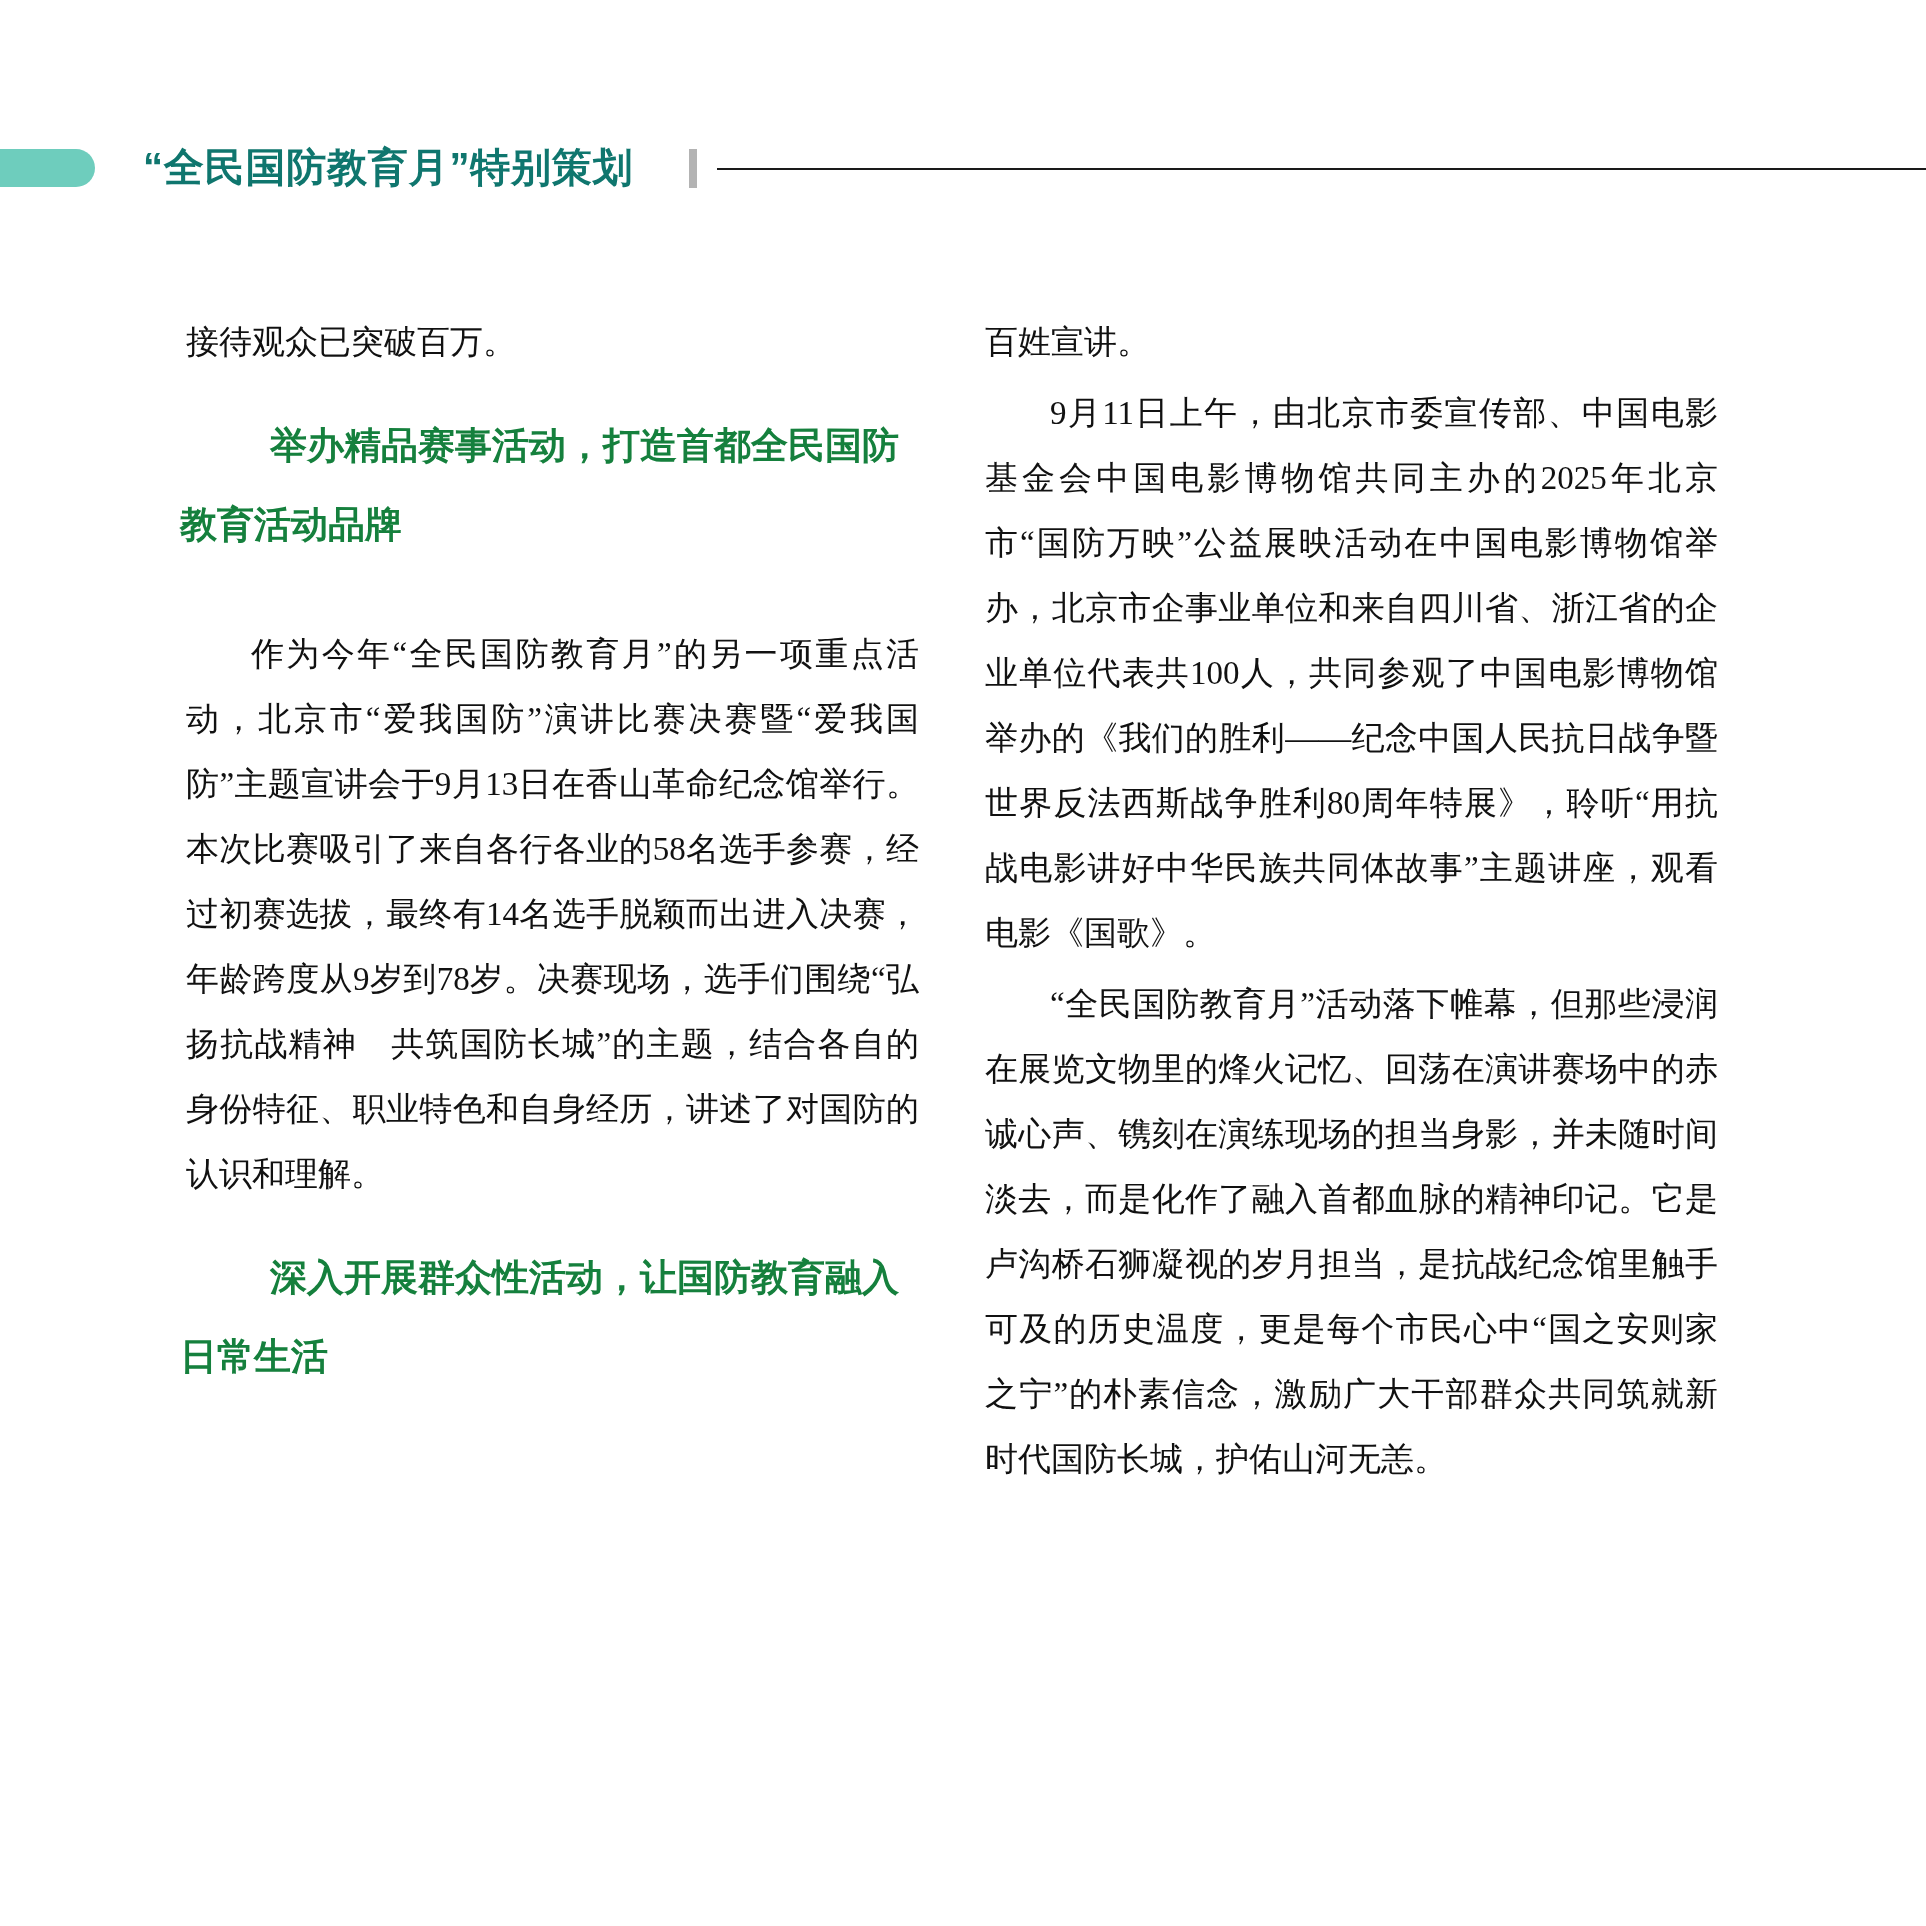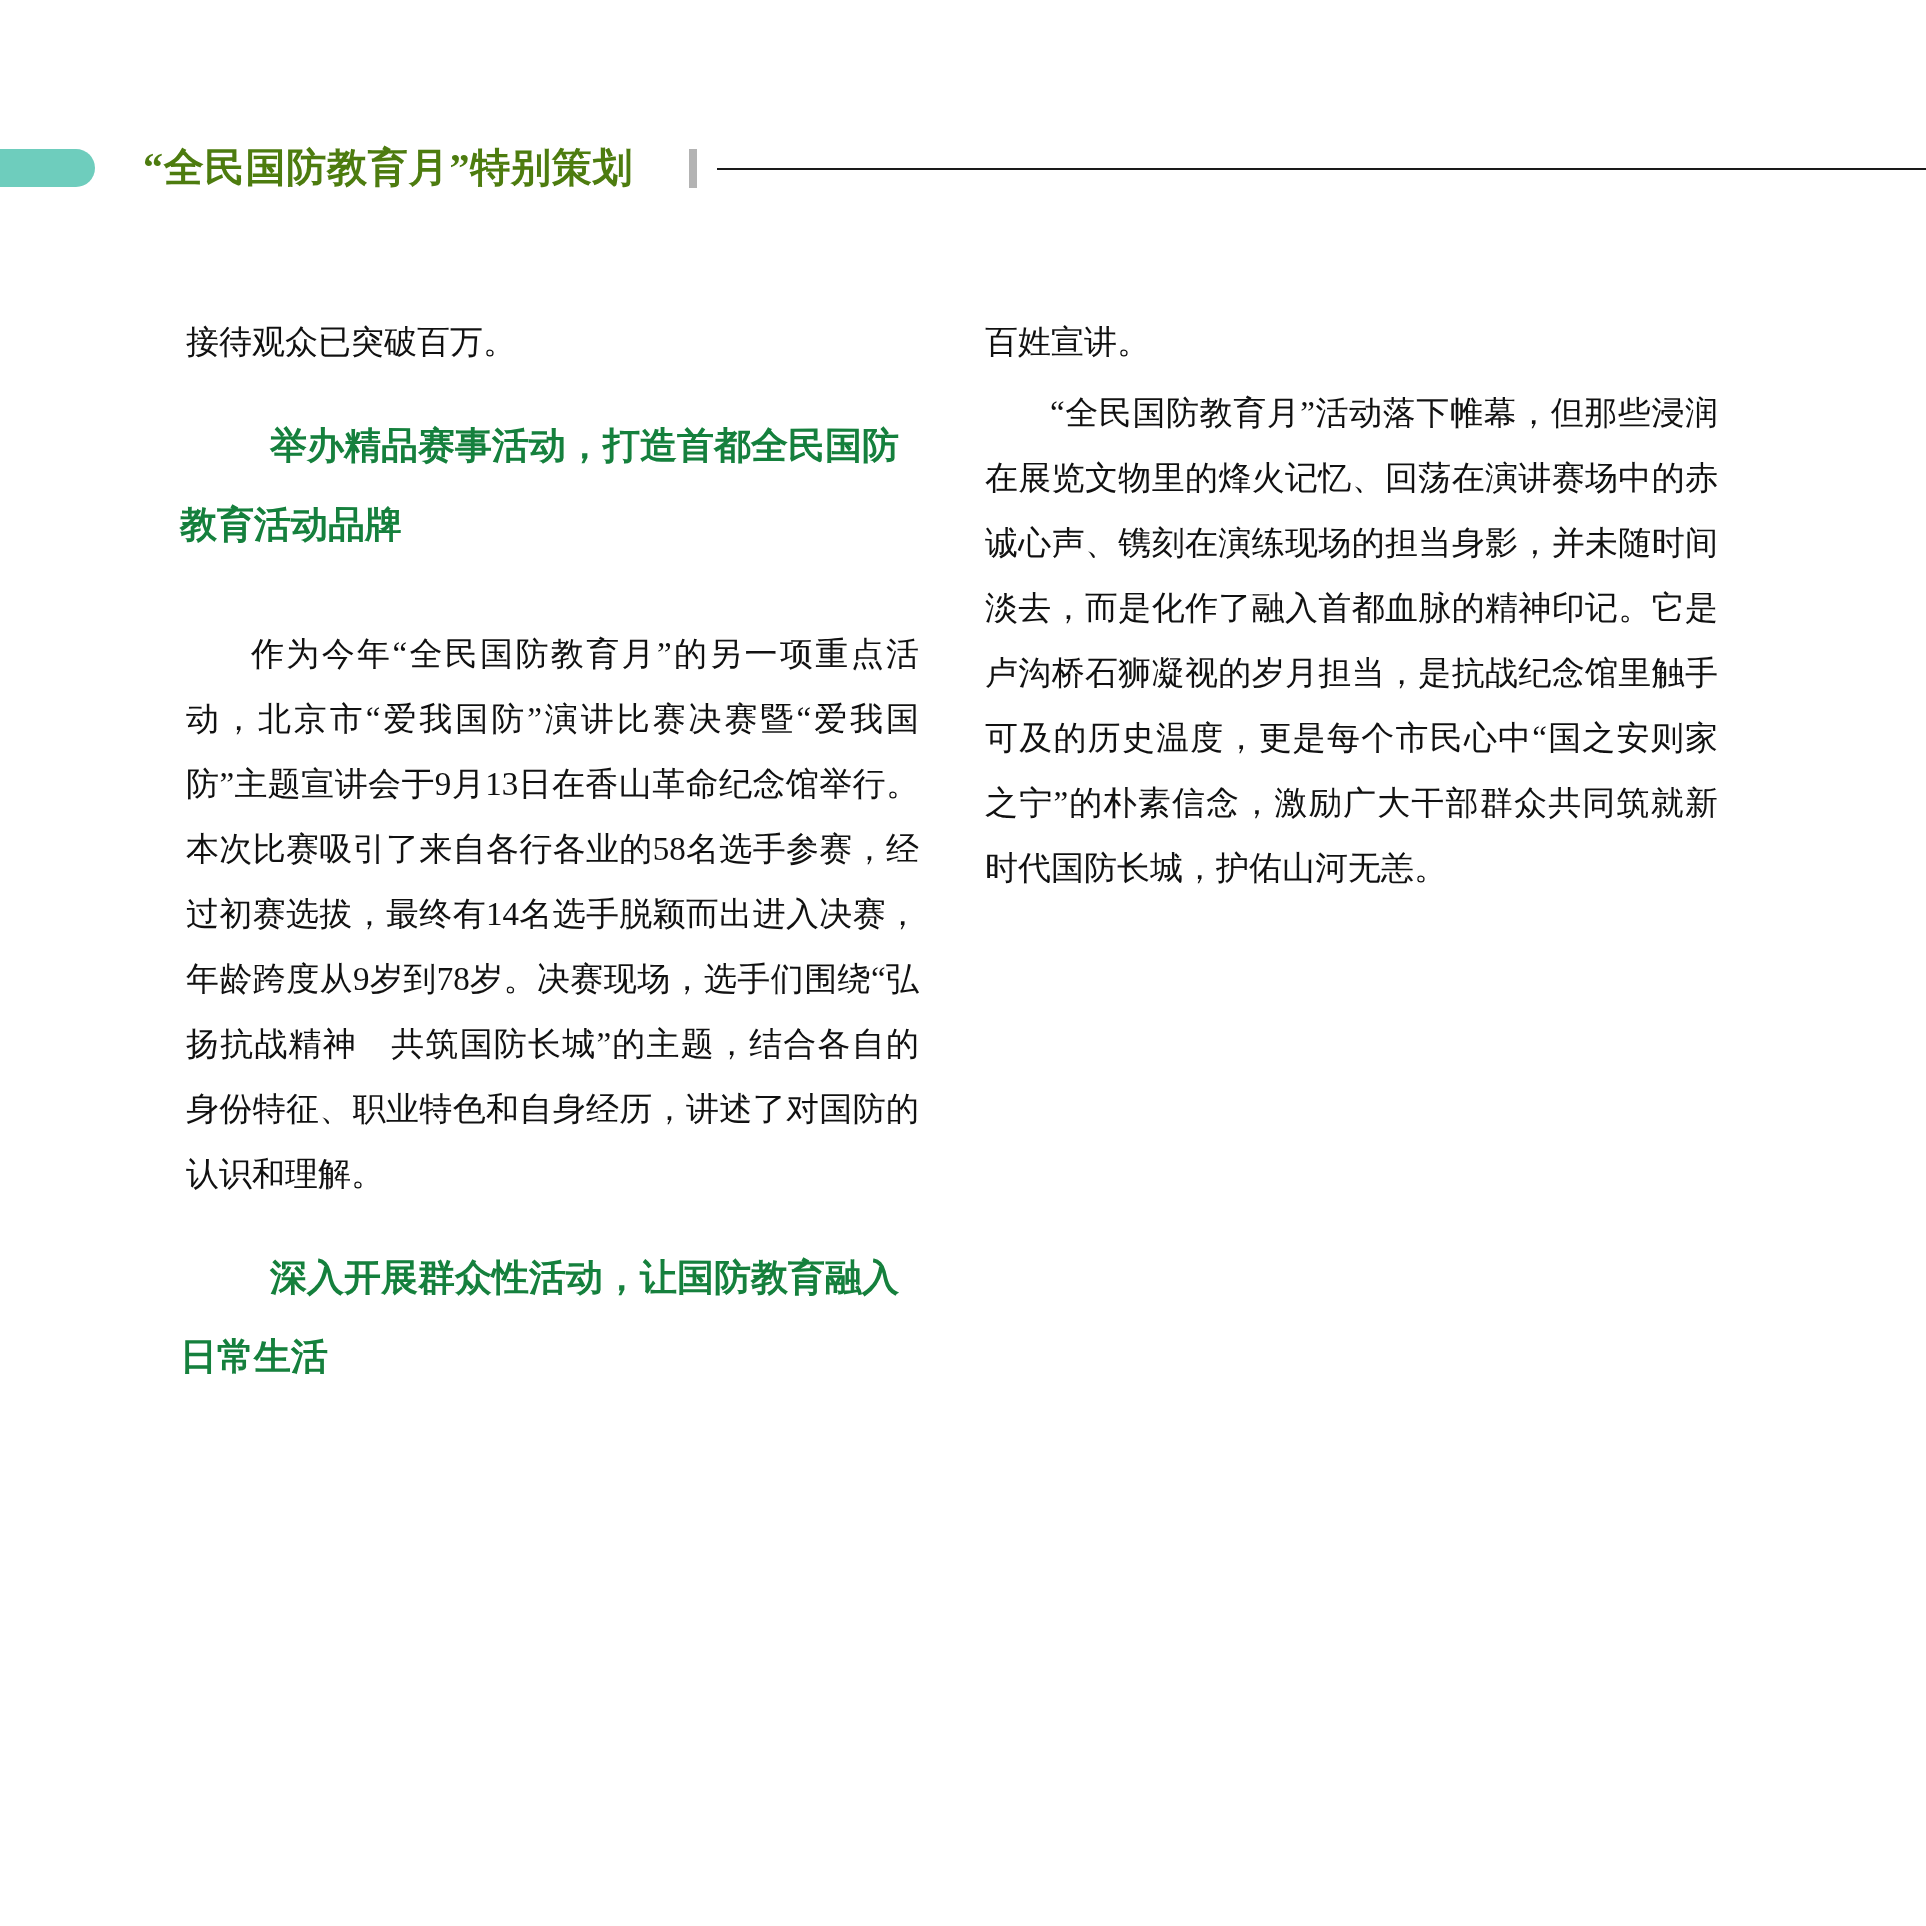--- a/index.html
+++ b/index.html
@@ -11,23 +11,23 @@
     font-family:"Liberation Serif","DejaVu Serif",serif;
     color:#111111;
   }
   
   .header-accent{
     position:absolute;left:0;top:149px;width:95px;height:38px;
     background:#6ECDBD;border-radius:0 19px 19px 0;
   }
   .header-title{
     position:absolute;left:143px;top:144px;
-    font-family:Liberation Serif, serif;
+    font-family:Liberation Sans, sans-serif;
     font-weight:800;font-size:40px;line-height:47px;
-    color:#4d7c0f;letter-spacing:0.8px;white-space:nowrap;
+    color:#0f766e;letter-spacing:0.8px;white-space:nowrap;
   }
   .header-bar{
     position:absolute;left:689px;top:149px;width:7.7px;height:39px;
     background:#B3B3B3;
   }
   .header-rule{
     position:absolute;left:717px;top:168px;right:0;height:2.3px;
     background:#1A1A1A;
   }
   
@@ -59,17 +59,18 @@
   <div class="column left">
       <p class="paragraph no-indent">接待观众已突破百万。</p>
       <h3 class="heading">举办精品赛事活动，打造首都全民国防
 教育活动品牌</h3>
       <p class="paragraph">作为今年“全民国防教育月”的另一项重点活动，北京市“爱我国防”演讲比赛决赛暨“爱我国防”主题宣讲会于9月13日在香山革命纪念馆举行。本次比赛吸引了来自各行各业的58名选手参赛，经过初赛选拔，最终有14名选手脱颖而出进入决赛，年龄跨度从9岁到78岁。决赛现场，选手们围绕“弘扬抗战精神　共筑国防长城”的主题，结合各自的身份特征、职业特色和自身经历，讲述了对国防的认识和理解。</p>
       <h3 class="heading">深入开展群众性活动，让国防教育融入
 日常生活</h3>
     </div>
   <div class="column right">
       <p class="paragraph no-indent">百姓宣讲。</p>
+      <p class="paragraph">9月11日上午，由北京市委宣传部、中国电影基金会中国电影博物馆共同主办的2025年北京市“国防万映”公益展映活动在中国电影博物馆举办，北京市企事业单位和来自四川省、浙江省的企业单位代表共100人，共同参观了中国电影博物馆举办的《我们的胜利——纪念中国人民抗日战争暨世界反法西斯战争胜利80周年特展》，聆听“用抗战电影讲好中华民族共同体故事”主题讲座，观看电影《国歌》。</p>
       <p class="paragraph">“全民国防教育月”活动落下帷幕，但那些浸润在展览文物里的烽火记忆、回荡在演讲赛场中的赤诚心声、镌刻在演练现场的担当身影，并未随时间淡去，而是化作了融入首都血脉的精神印记。它是卢沟桥石狮凝视的岁月担当，是抗战纪念馆里触手可及的历史温度，更是每个市民心中“国之安则家之宁”的朴素信念，激励广大干部群众共同筑就新时代国防长城，护佑山河无恙。</p>
     </div>
 
 </div>
 
 
 </body></html>

